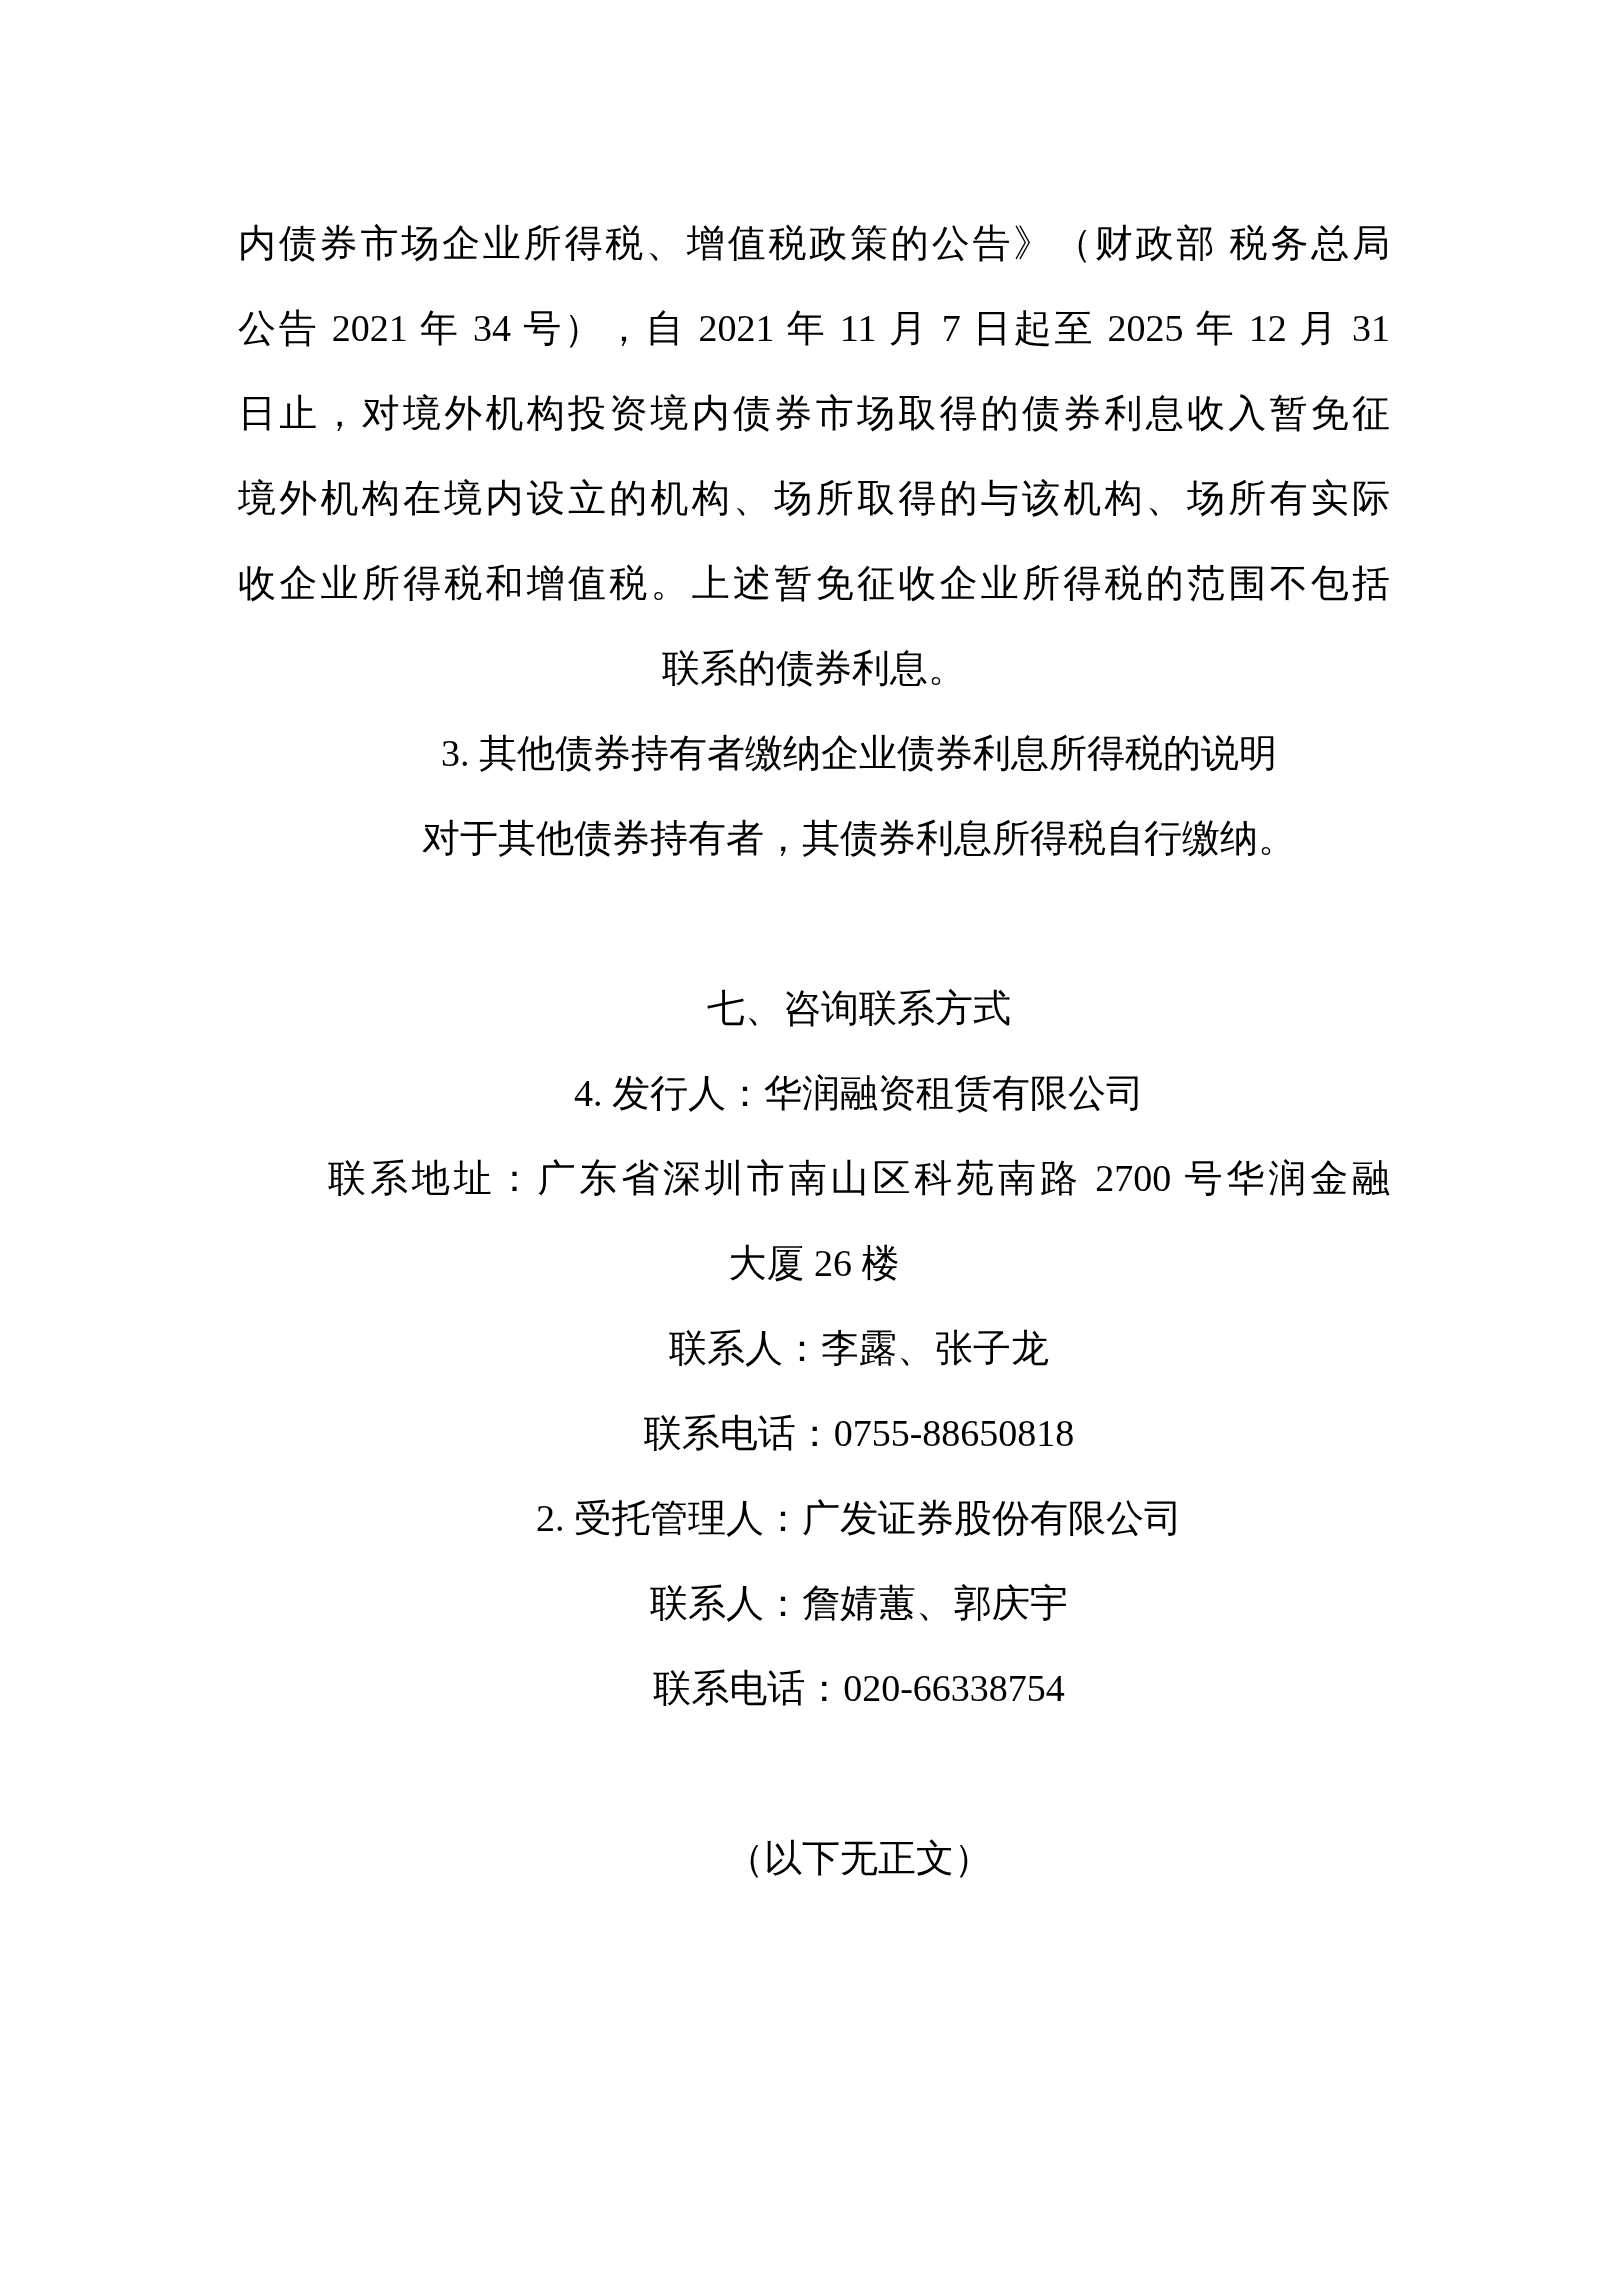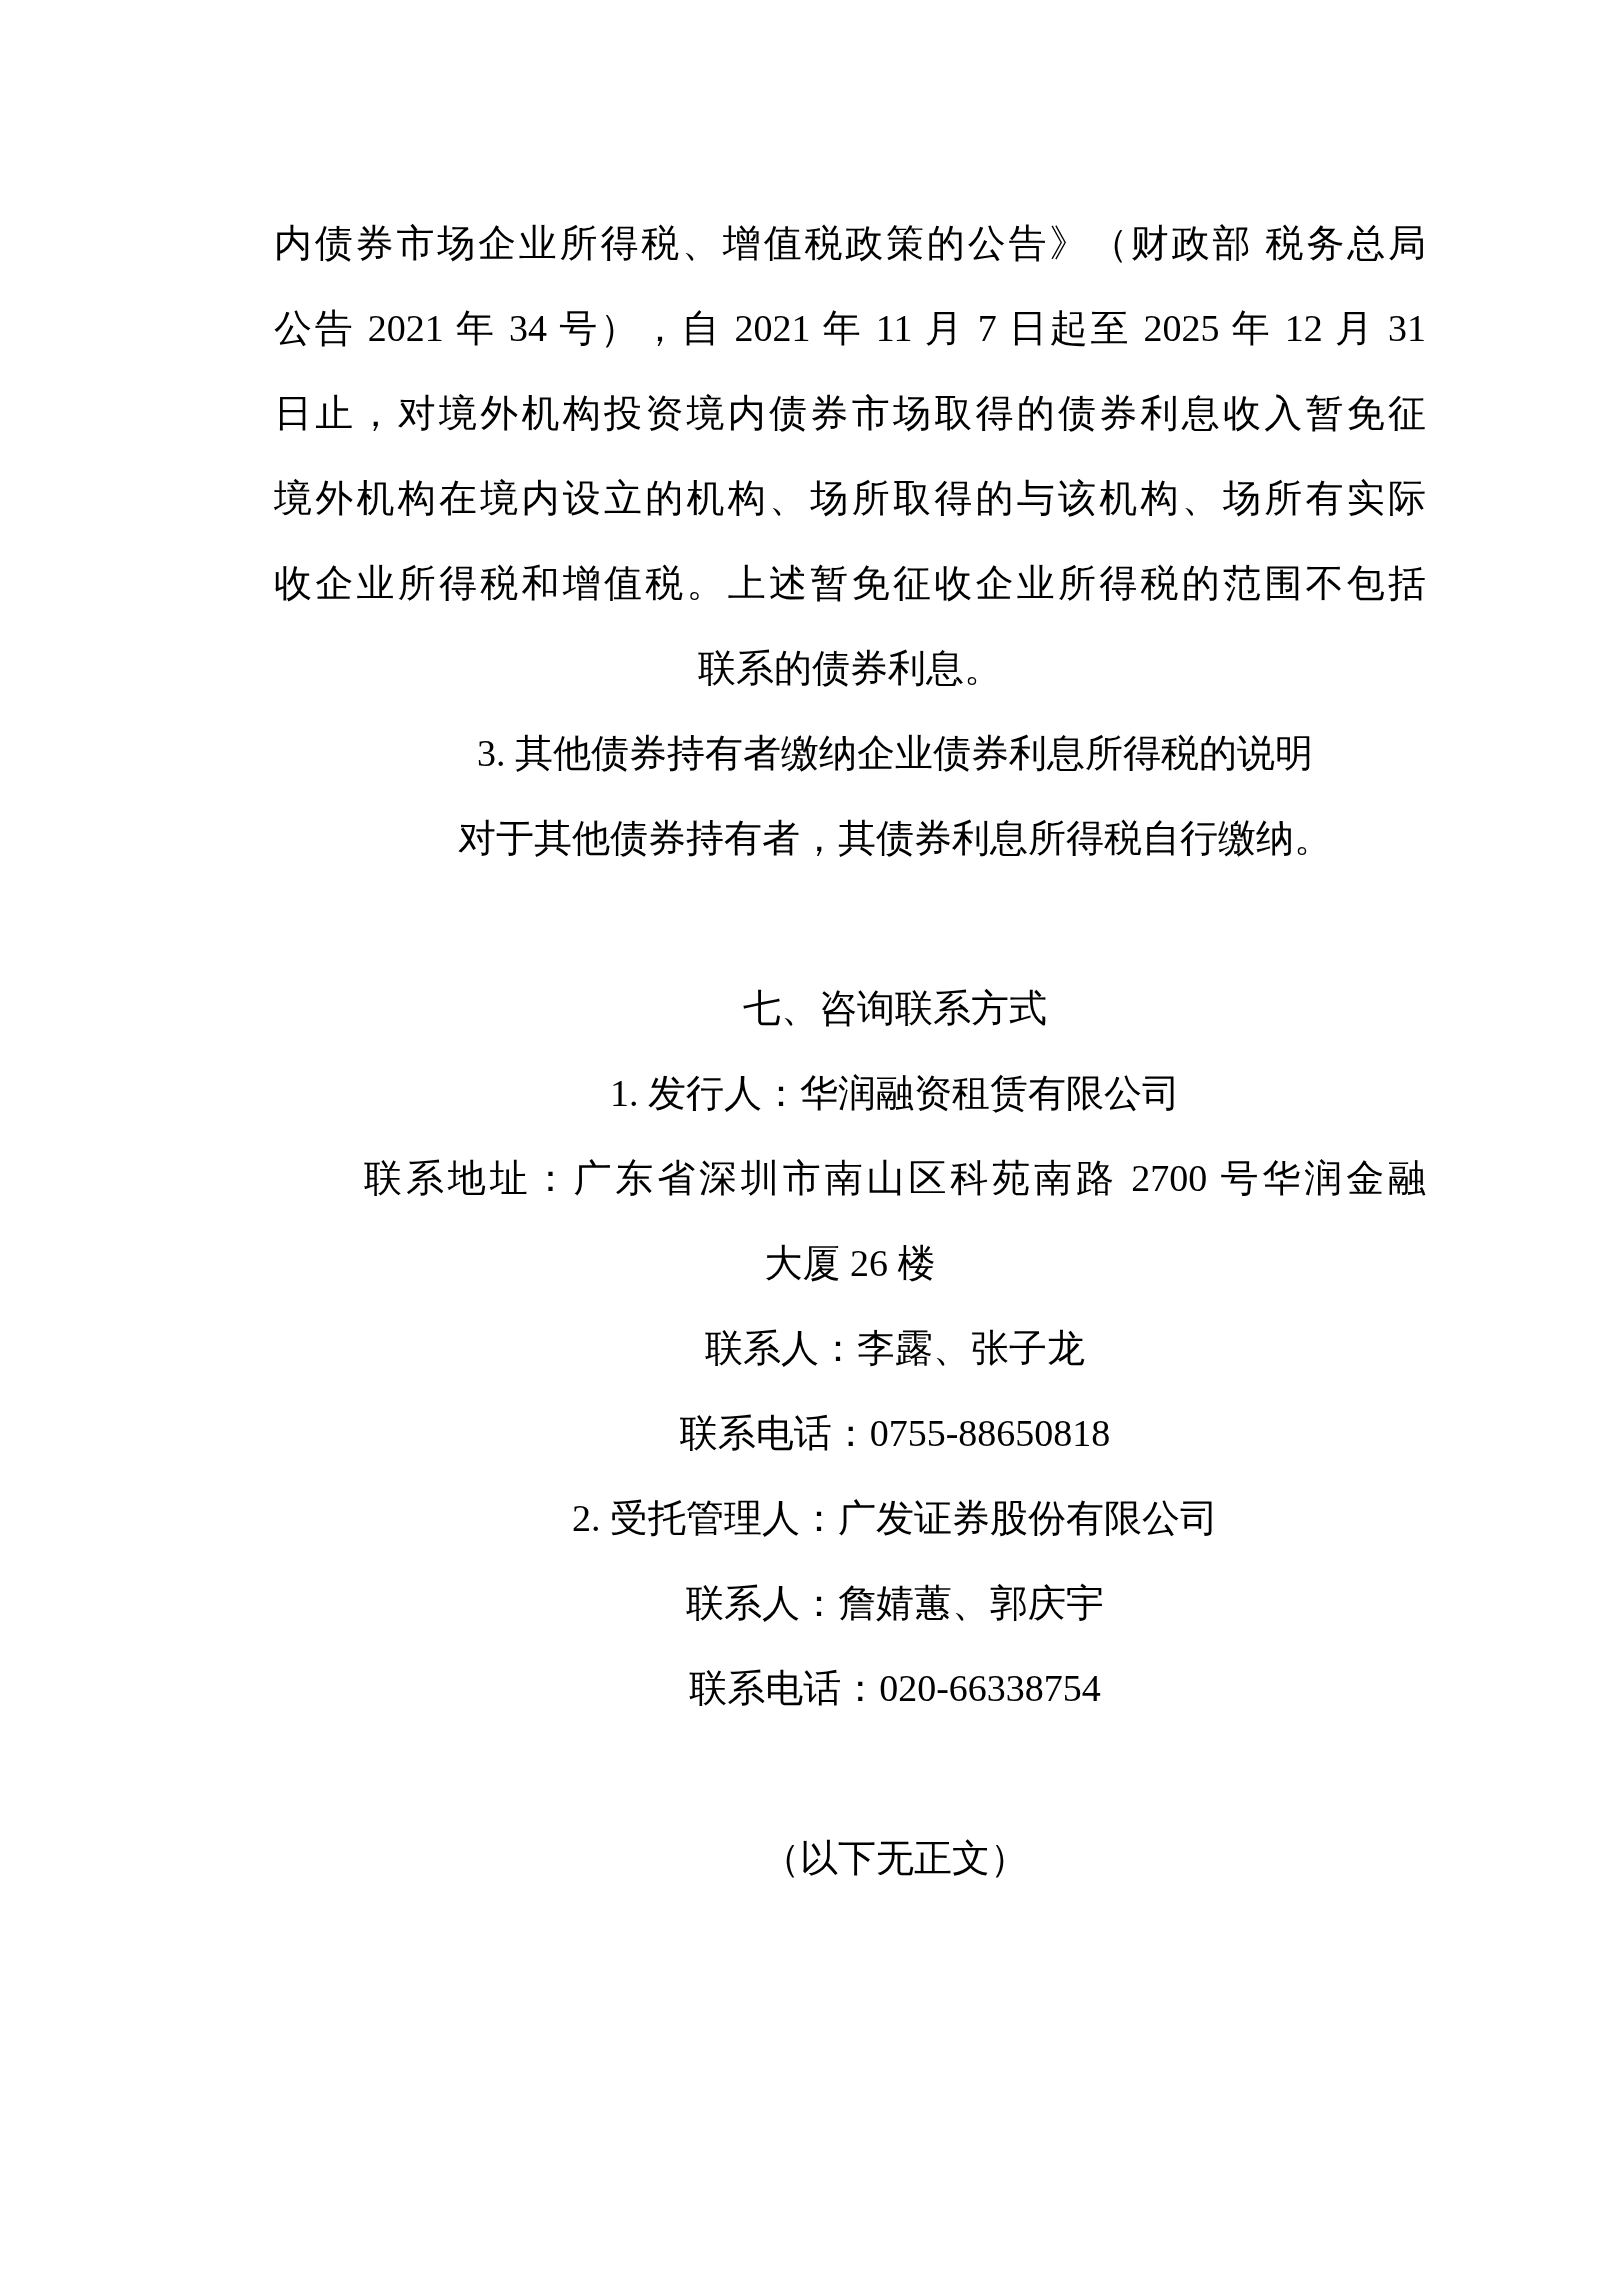--- a/index.html
+++ b/index.html
@@ -23,21 +23,20 @@
   }
   .content {
     position: absolute;
     left: 238px;
     top: 201px;
     width: 1152px;
     font-family: "Liberation Serif", "DejaVu Serif", serif;
     font-size: 38px;
     line-height: 85px;
     color: #000000;
-    margin-left: 36px;
   }
   .line {
     height: 85px;
     overflow: hidden;
     text-align: center;
     white-space: normal;
   }
   .line.justify {
     text-align: justify;
     text-align-last: justify;
@@ -59,21 +58,21 @@
   <div class="line justify">内债券市场企业所得税、增值税政策的公告》（财政部 税务总局</div>
       <div class="line justify">公告 2021 年 34 号），自 2021 年 11 月 7 日起至 2025 年 12 月 31</div>
       <div class="line justify">日止，对境外机构投资境内债券市场取得的债券利息收入暂免征</div>
       <div class="line justify">境外机构在境内设立的机构、场所取得的与该机构、场所有实际</div>
       <div class="line justify">收企业所得税和增值税。上述暂免征收企业所得税的范围不包括</div>
       <div class="line">联系的债券利息。</div>
       <div class="line indent">3. 其他债券持有者缴纳企业债券利息所得税的说明</div>
       <div class="line indent">对于其他债券持有者，其债券利息所得税自行缴纳。</div>
       <div class="line blank">&nbsp;</div>
       <div class="line indent bold">七、咨询联系方式</div>
-      <div class="line indent bold">1. 发行人：华润融资租赁有限公司</div>
+      <div class="line indent bold">4. 发行人：华润融资租赁有限公司</div>
       <div class="line indent justify">联系地址：广东省深圳市南山区科苑南路 2700 号华润金融</div>
       <div class="line">大厦 26 楼</div>
       <div class="line indent">联系人：李露、张子龙</div>
       <div class="line indent">联系电话：0755-88650818</div>
       <div class="line indent bold">2. 受托管理人：广发证券股份有限公司</div>
       <div class="line indent">联系人：詹婧蕙、郭庆宇</div>
       <div class="line indent">联系电话：020-66338754</div>
       <div class="line blank">&nbsp;</div>
       <div class="line indent">（以下无正文）</div>
     </div>

